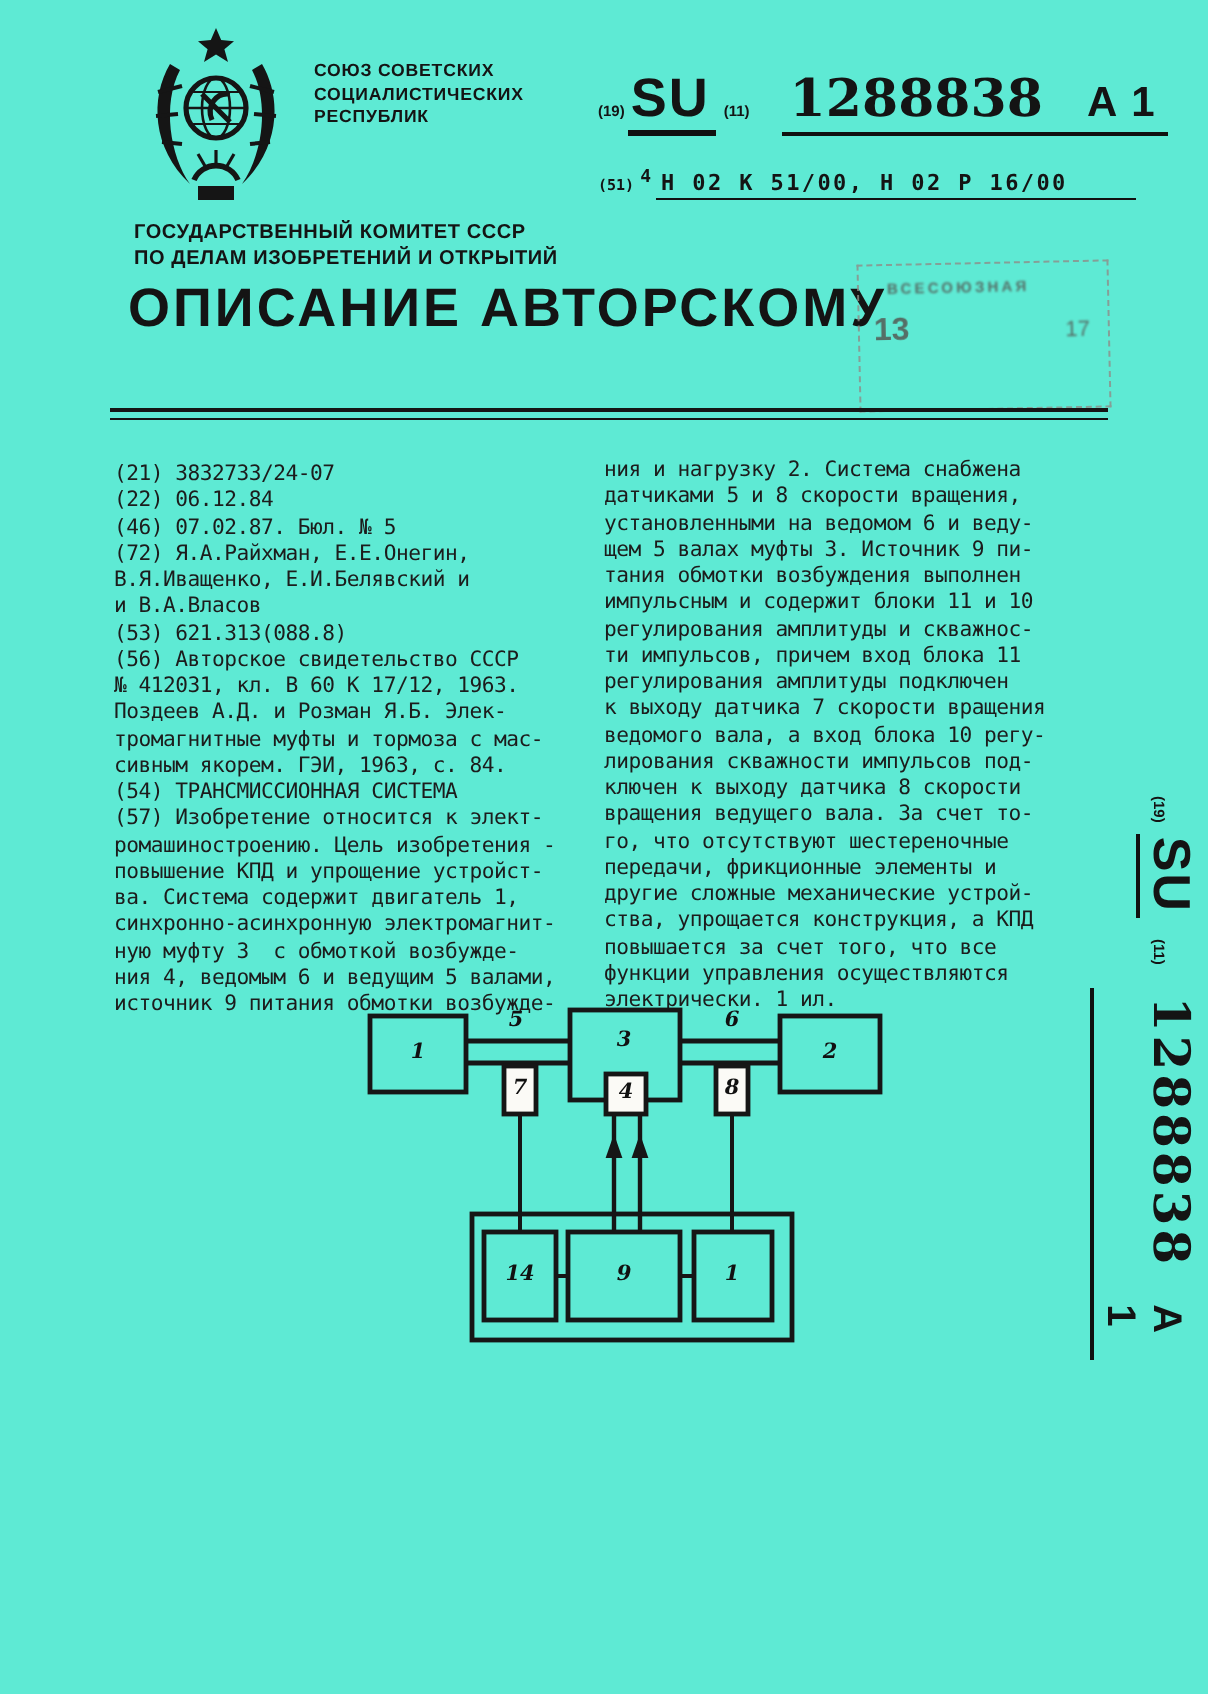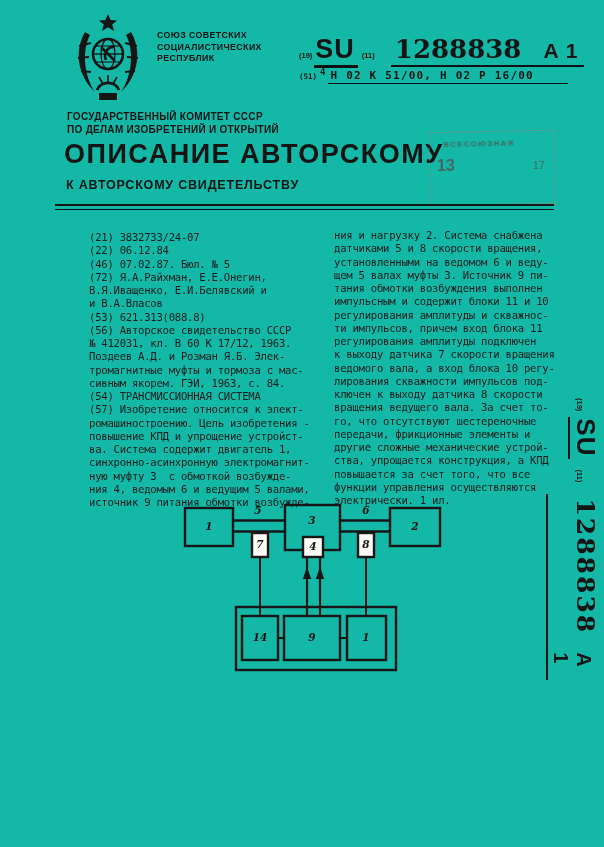--- a/index.html
+++ b/index.html
@@ -1,53 +1,53 @@
 <!DOCTYPE html>
 <html><head>
 <meta charset="utf-8">
 <style>
   html,body { margin:0; padding:0; background:#e8e6e0; }
   .page {
     position:relative; width:604px; height:847px; margin:0 auto;
-    background:#14b8a6; color:#141414; overflow:hidden;
+    background:#5eead4; color:#141414; overflow:hidden;
     font-family:"Liberation Sans", sans-serif;
   }
   .abs { position:absolute; }
   .pre { white-space:pre; }
 
   
   .union { left:157px; top:30px; font-size:8.8px; font-weight:bold; line-height:11.5px; letter-spacing:0.4px; }
   .committee { left:67px; top:111px; font-size:10px; font-weight:bold; line-height:12.5px; letter-spacing:0.3px; }
   .doc-title { left:64px; top:139px; font-size:27px; font-weight:bold; letter-spacing:1.5px; }
   .doc-subtitle { left:66px; top:178px; font-size:12.5px; font-weight:bold; letter-spacing:0.8px; }
 
   .publine { left:299px; top:34px; display:flex; align-items:baseline; }
   .tiny { font-size:7.5px; font-weight:bold; }
   .su-big { font-size:27px; font-weight:bold; letter-spacing:1px; border-bottom:3px solid #111; padding:0 3px 0 1px; margin:0 4px 0 2px; }
   .num-big { font-family:"DejaVu Serif", serif; font-weight:bold; font-size:26px; border-bottom:2.5px solid #111; margin-left:16px; padding:0 6px 1px 4px; display:inline-flex; align-items:baseline; }
   .kind { font-family:"Liberation Sans", sans-serif; font-size:21px; font-weight:bold; margin-left:22px; letter-spacing:1px; }
 
-  .ipcline { left:299px; top:69px; display:flex; align-items:baseline; font-family:"DejaVu Sans Mono", monospace; }
+  .ipcline { left:299px; top:85px; display:flex; align-items:baseline; font-family:"DejaVu Sans Mono", monospace; }
   .ipc-ed { font-size:9px; font-weight:bold; vertical-align:super; margin:0 3px 0 3px; position:relative; top:-4px; }
   .ipc-codes { font-size:11px; font-weight:bold; letter-spacing:1.2px; border-bottom:1.8px solid #111; padding:0 34px 1px 2px; }
 
   .stamp {
     left:429px; top:131px; width:124px; height:72px;
     border:1.5px dashed #8f8d88; transform:rotate(-1.2deg); opacity:0.8; color:#53514c;
   }
   .stamp-line1 { position:absolute; left:14px; top:7px; font-size:7.5px; letter-spacing:1.6px; font-weight:bold; filter:blur(0.4px); }
   .stamp-num { position:absolute; left:7px; top:24px; font-size:16px; font-weight:bold; filter:blur(0.3px); }
   .stamp-frag { position:absolute; right:9px; top:28px; font-size:11px; filter:blur(0.6px); }
 
   .rule { left:55px; top:204px; width:499px; height:3px; border-top:2.5px solid #151515; border-bottom:1.2px solid #151515; }
 
   
   .col {
     font-family:"DejaVu Sans Mono", monospace; font-size:10.6px; line-height:13.25px;
-    letter-spacing:-0.25px; color:#1c1c1c; white-space:pre;margin-left:32px;
+    letter-spacing:-0.25px; color:#1c1c1c; white-space:pre;
   }
   .col-left { left:57px; top:231px; width:243px; }
   .col-right { left:302px; top:229px; width:248px; }
 
   
   .fig { left:170px; top:500px; width:300px; height:210px; }
   .fig svg { position:absolute; left:0; top:0; }
   .flabel {
     position:absolute; width:22px; text-align:center;
     font-family:"DejaVu Serif", serif; font-style:italic; font-weight:bold; font-size:10.5px; color:#111;
@@ -109,21 +109,20 @@
 
   <div class="abs ipcline">
     <span class="tiny">(51)</span>
     <span class="ipc-ed">4</span>
     <span class="ipc-codes">H 02 K 51/00, H 02 P 16/00</span>
   </div>
 
   <div class="abs committee pre">ГОСУДАРСТВЕННЫЙ КОМИТЕТ СССР
 ПО ДЕЛАМ ИЗОБРЕТЕНИЙ И ОТКРЫТИЙ</div>
   <div class="abs doc-title">ОПИСАНИЕ АВТОРСКОМУ</div>
-  <div class="abs doc-subtitle">К АВТОРСКОМУ СВИДЕТЕЛЬСТВУ</div>
 
   <div class="abs stamp">
     <span class="stamp-line1">ВСЕСОЮЗНАЯ</span>
     <span class="stamp-num">13</span>
     <span class="stamp-frag">17</span>
   </div>
 
   <div class="abs rule"></div>
 
   <div class="abs col col-left">(21) 3832733/24-07

